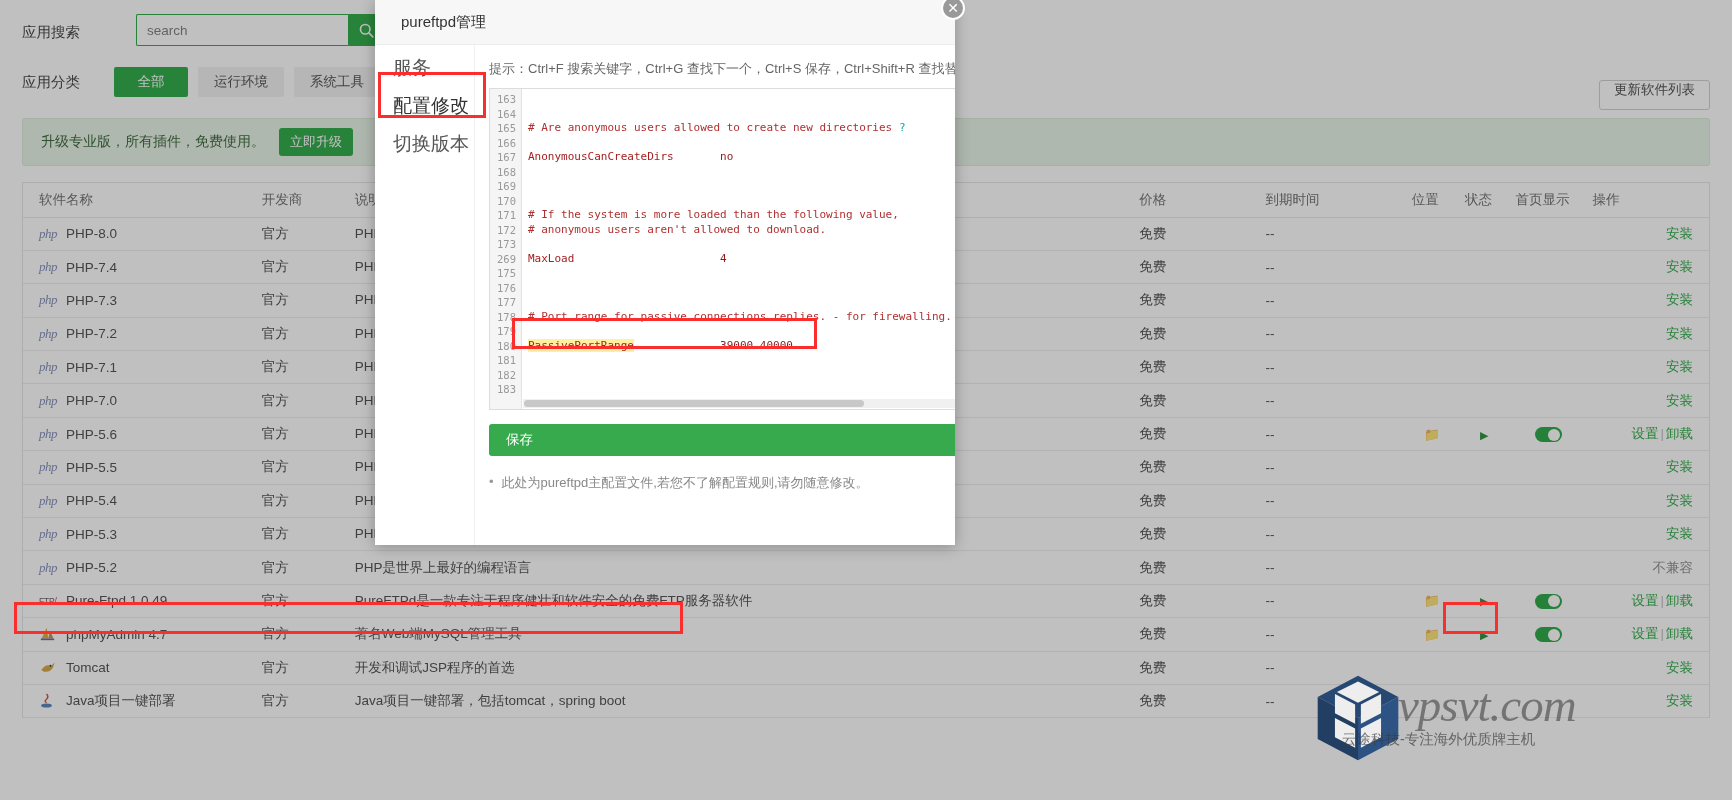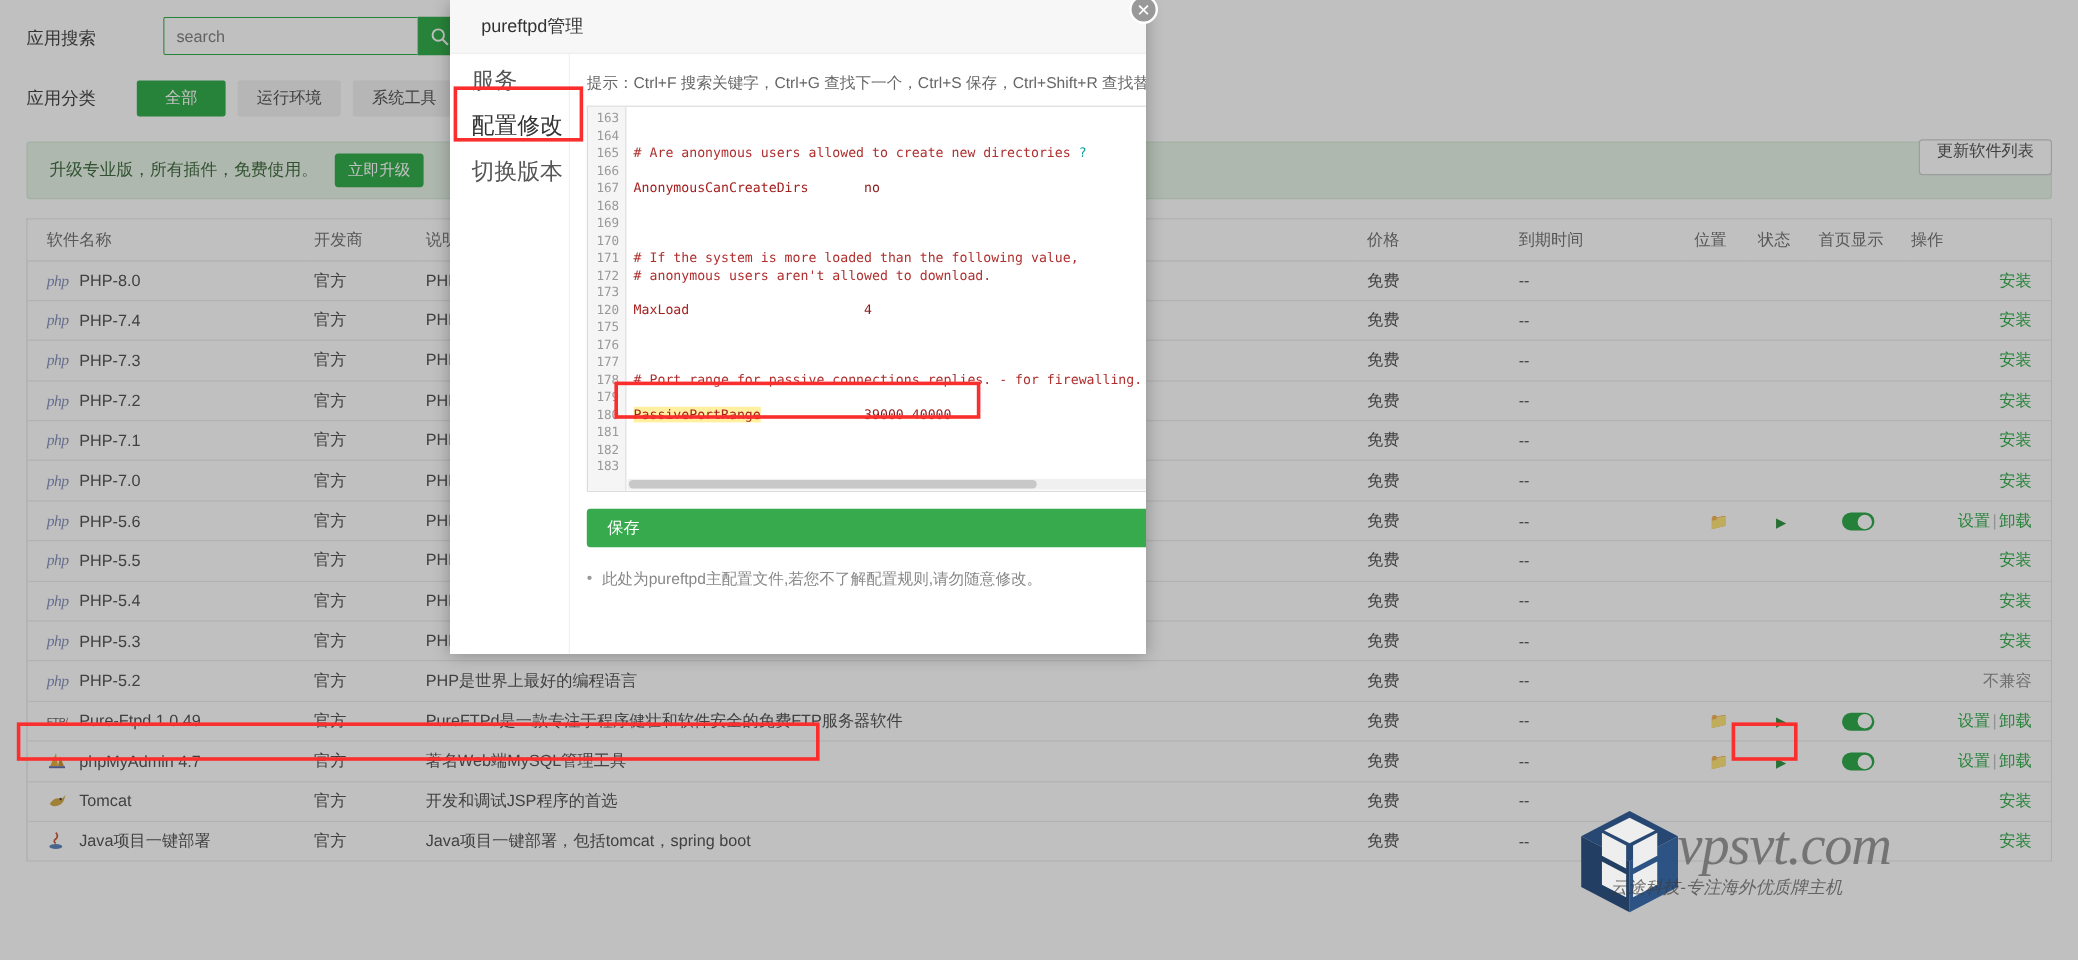--- a/index.html
+++ b/index.html
@@ -34,21 +34,21 @@
   .cat-list { display:flex; gap:10px; margin-left:22px; }
   .cat-btn {
     min-width:74px; height:30px; padding:0 16px; border:none; background:#f0f0f0;
     color:#444; font-size:13.5px; border-radius:2px; cursor:pointer;
     display:flex; align-items:center; justify-content:center;
   }
   .cat-btn.active { background:#20a53a; color:#fff; }
   .update-btn {
     position:absolute; right:22px; top:80px; height:30px; padding:0 14px;
     border:1px solid #ccc; background:#fff; color:#444; font-size:13.5px;
-    border-radius:3px; cursor:pointer;margin-top:36px;
+    border-radius:3px; cursor:pointer;
   }
 
   .promo {
     margin:8px 22px 0 22px; height:48px; background:#e6f3e6; border:1px solid #d6e9d6;
     display:flex; align-items:center; padding:0 18px; border-radius:3px;
   }
   .promo-text { font-size:14px; color:#2d5c2d; }
   .promo-btn {
     margin-left:14px; background:#20a53a; color:#fff; font-size:13px;
     padding:5px 11px; border-radius:3px; border:none; cursor:pointer;
@@ -168,21 +168,20 @@
 
   
   .wm { position:absolute; left:1310px; top:668px; width:420px; height:132px; z-index:30; pointer-events:none; }
   .wm-text {
     position:absolute; left:88px; top:10px; font-family:"Liberation Serif", serif;
     font-style:italic; font-size:47px; color:rgba(70,70,70,.62); letter-spacing:-1px;
   }
   .wm-sub {
     position:absolute; left:32px; top:62px; font-size:14.5px; color:rgba(60,60,60,.70);
     white-space:nowrap;
-    font-style:italic;
   }
   .wm-cube { position:absolute; left:0px; top:2px; }
 </style>
 </head>
 <body>
 
 <div id="root">
 
   <div id="bgpage">
     <div class="page-inner">
@@ -511,21 +510,21 @@
               <div class="gl">164</div>
               <div class="gl">165</div>
               <div class="gl">166</div>
               <div class="gl">167</div>
               <div class="gl">168</div>
               <div class="gl">169</div>
               <div class="gl">170</div>
               <div class="gl">171</div>
               <div class="gl">172</div>
               <div class="gl">173</div>
-              <div class="gl">120</div>
+              <div class="gl">269</div>
               <div class="gl">175</div>
               <div class="gl">176</div>
               <div class="gl">177</div>
               <div class="gl">178</div>
               <div class="gl">179</div>
               <div class="gl">180</div>
               <div class="gl">181</div>
               <div class="gl">182</div>
               <div class="gl">183</div>
             </div>

